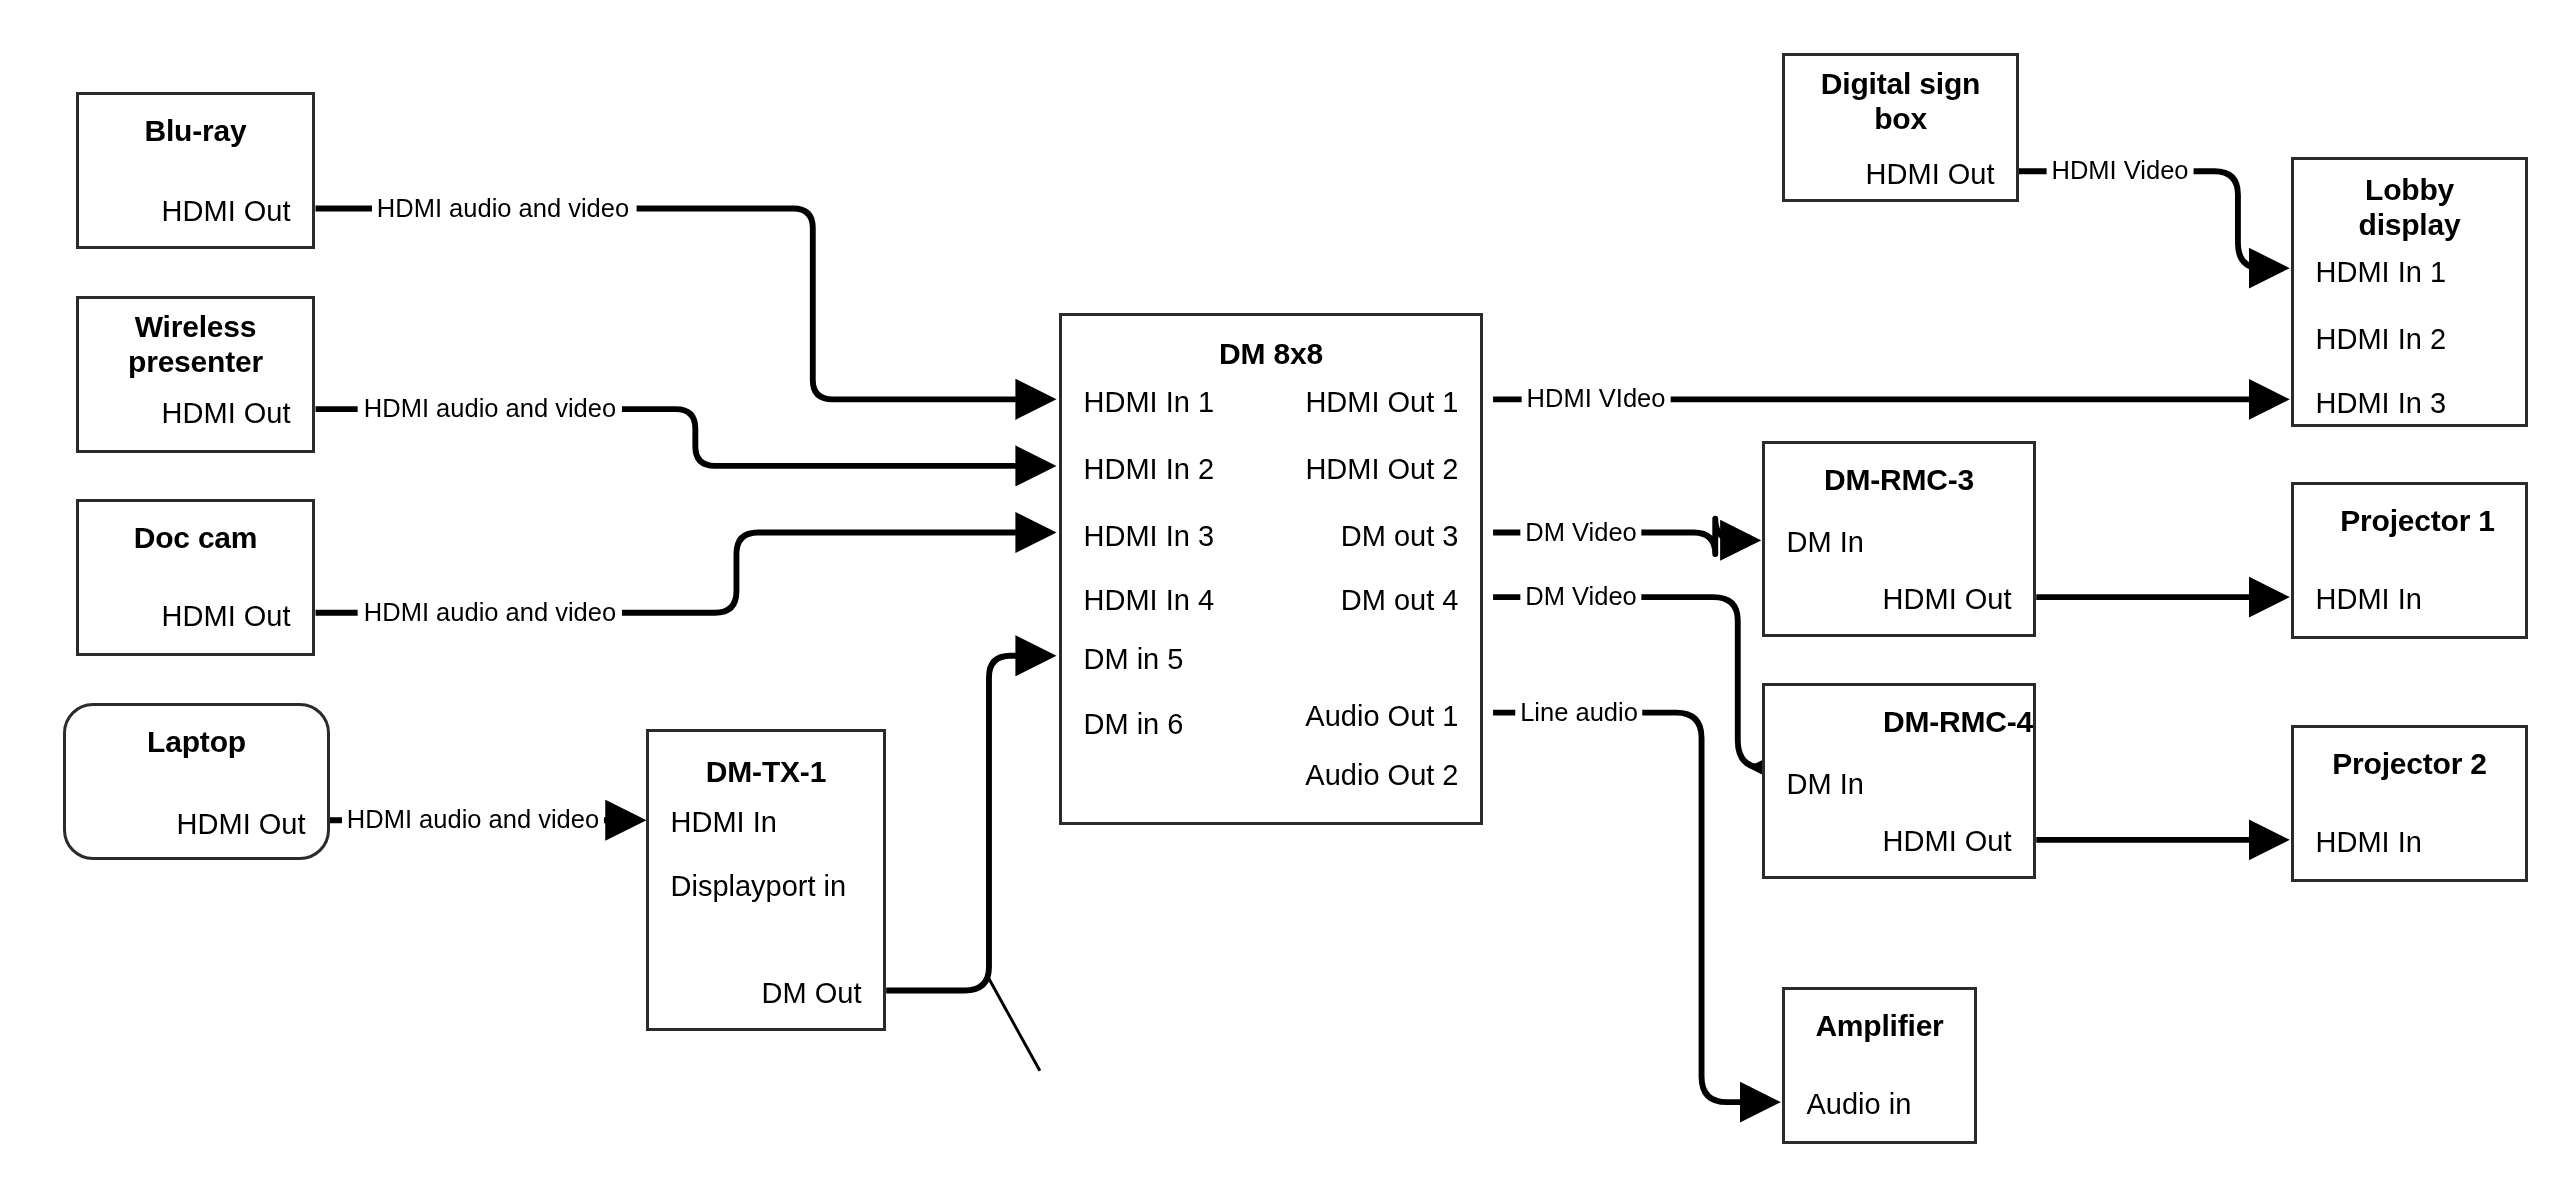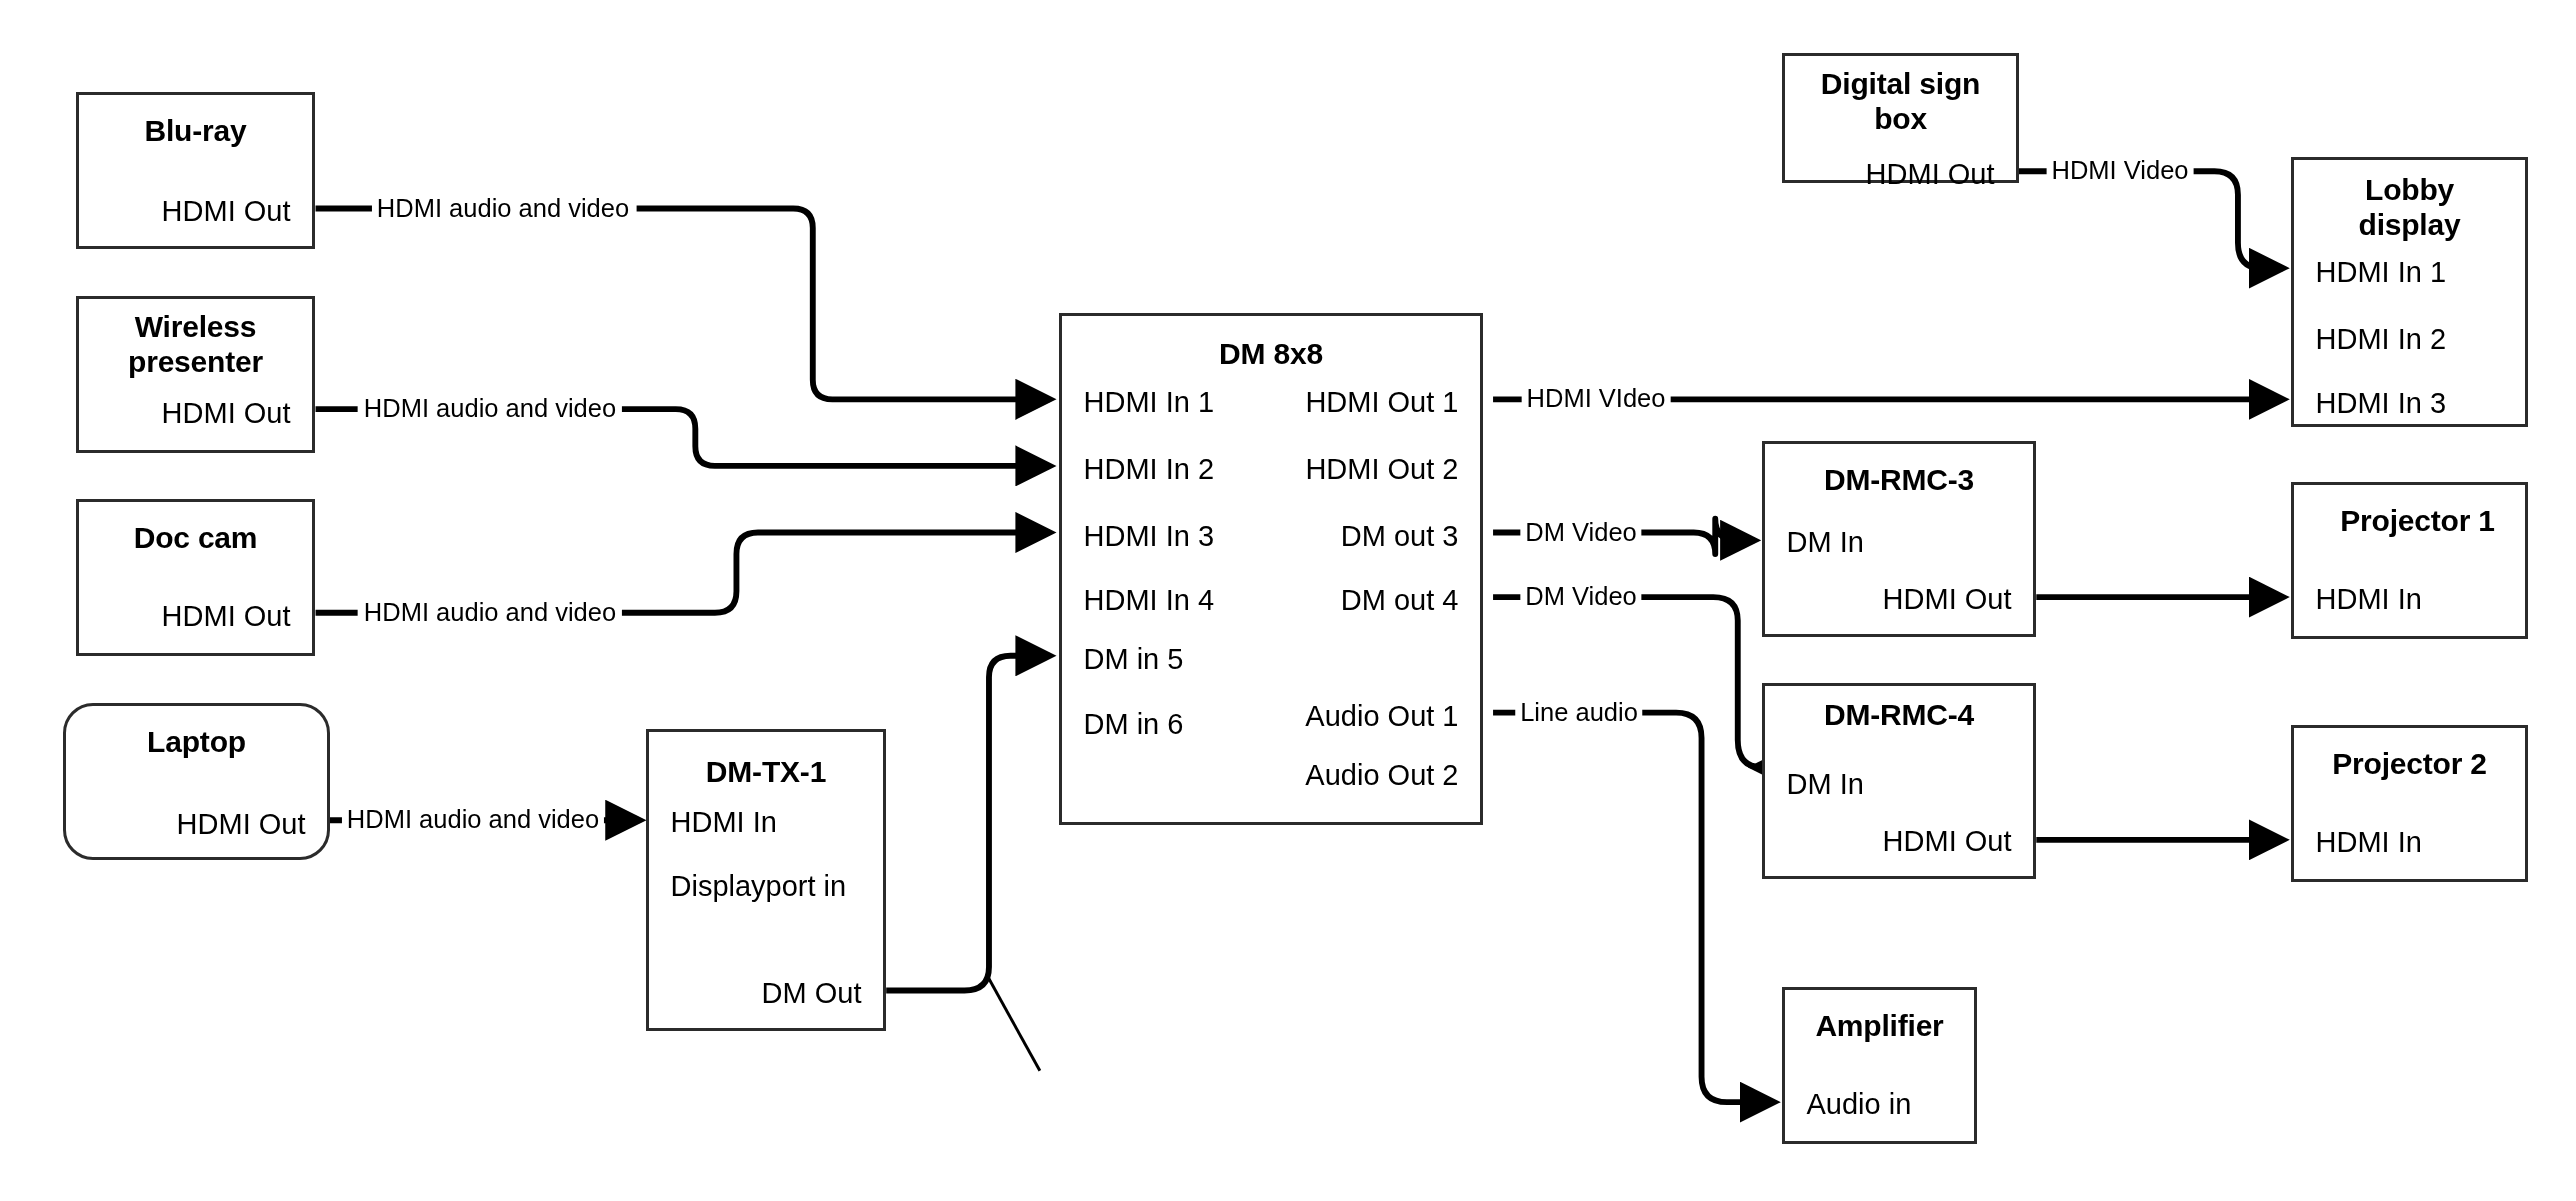--- a/index.html
+++ b/index.html
@@ -158,42 +158,42 @@
     <div class="port left" style="top:392px;">DM in 6</div>
 
     <div class="port right" style="top:70px;">HDMI Out 1</div>
     <div class="port right" style="top:137px;">HDMI Out 2</div>
     <div class="port right" style="top:204px;">DM out 3</div>
     <div class="port right" style="top:268px;">DM out 4</div>
     <div class="port right" style="top:384px;">Audio Out 1</div>
     <div class="port right" style="top:443px;">Audio Out 2</div>
   </div>
 
-  <div class="node" style="left:1782px; top:53px; width:237px; height:130px;">
+  <div class="node" style="left:1782px; top:53px; width:237px; height:149px;">
     <div class="title" style="top:9.8px;">Digital sign</div>
     <div class="title" style="top:45px;">box</div>
     <div class="port right" style="top:102px;">HDMI Out</div>
   </div>
 
   <div class="node" style="left:2291px; top:157px; width:237px; height:270px;">
     <div class="title" style="top:11.7px;">Lobby</div>
     <div class="title" style="top:47px;">display</div>
     <div class="port left" style="top:96px;">HDMI In 1</div>
     <div class="port left" style="top:163px;">HDMI In 2</div>
     <div class="port left" style="top:227px;">HDMI In 3</div>
   </div>
 
   <div class="node" style="left:1762px; top:441px; width:274px; height:196px;">
     <div class="title" style="top:17.6px;">DM-RMC-3</div>
     <div class="port left" style="top:82px;">DM In</div>
     <div class="port right" style="top:139px;">HDMI Out</div>
   </div>
 
   <div class="node" style="left:1762px; top:683px; width:274px; height:196px;">
-    <div class="title" style="top:11px;">DM-RMC-4</div>
+    <div class="title" style="top:18px;text-align:right;">DM-RMC-4</div>
     <div class="port left" style="top:82px;">DM In</div>
     <div class="port right" style="top:139px;">HDMI Out</div>
   </div>
 
   <div class="node" style="left:2291px; top:482px; width:237px; height:157px;">
     <div class="title" style="top:17.6px;margin-left:16px;">Projector 1</div>
     <div class="port left" style="top:98px;">HDMI In</div>
   </div>
 
   <div class="node" style="left:2291px; top:725px; width:237px; height:157px;">

